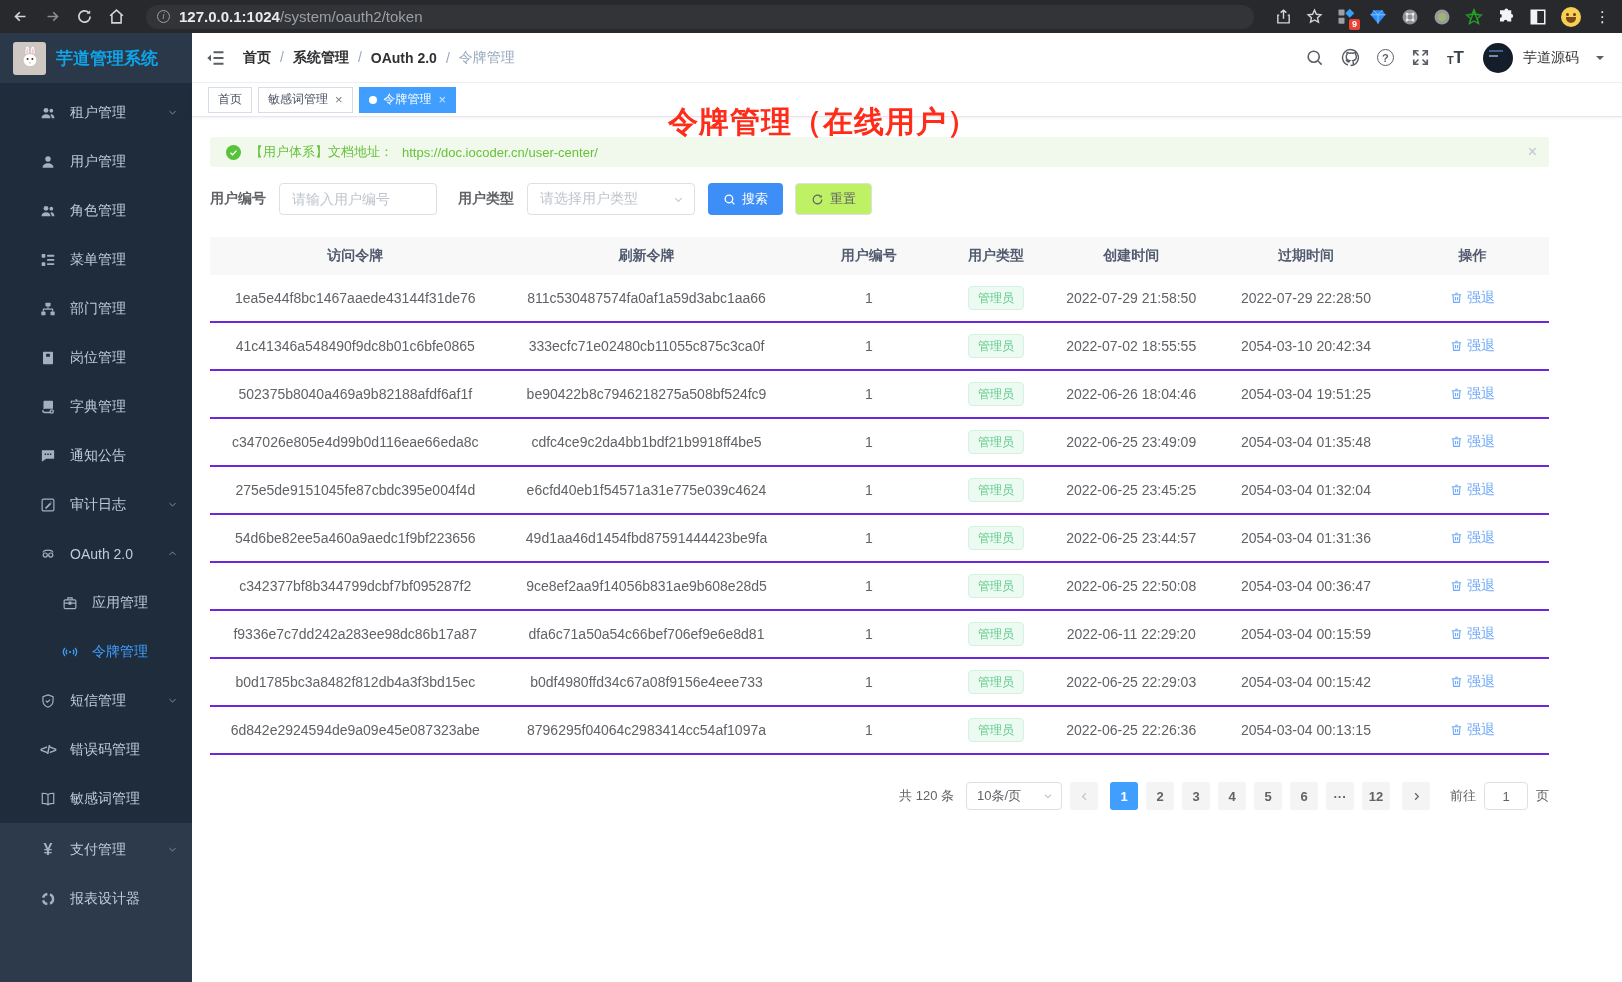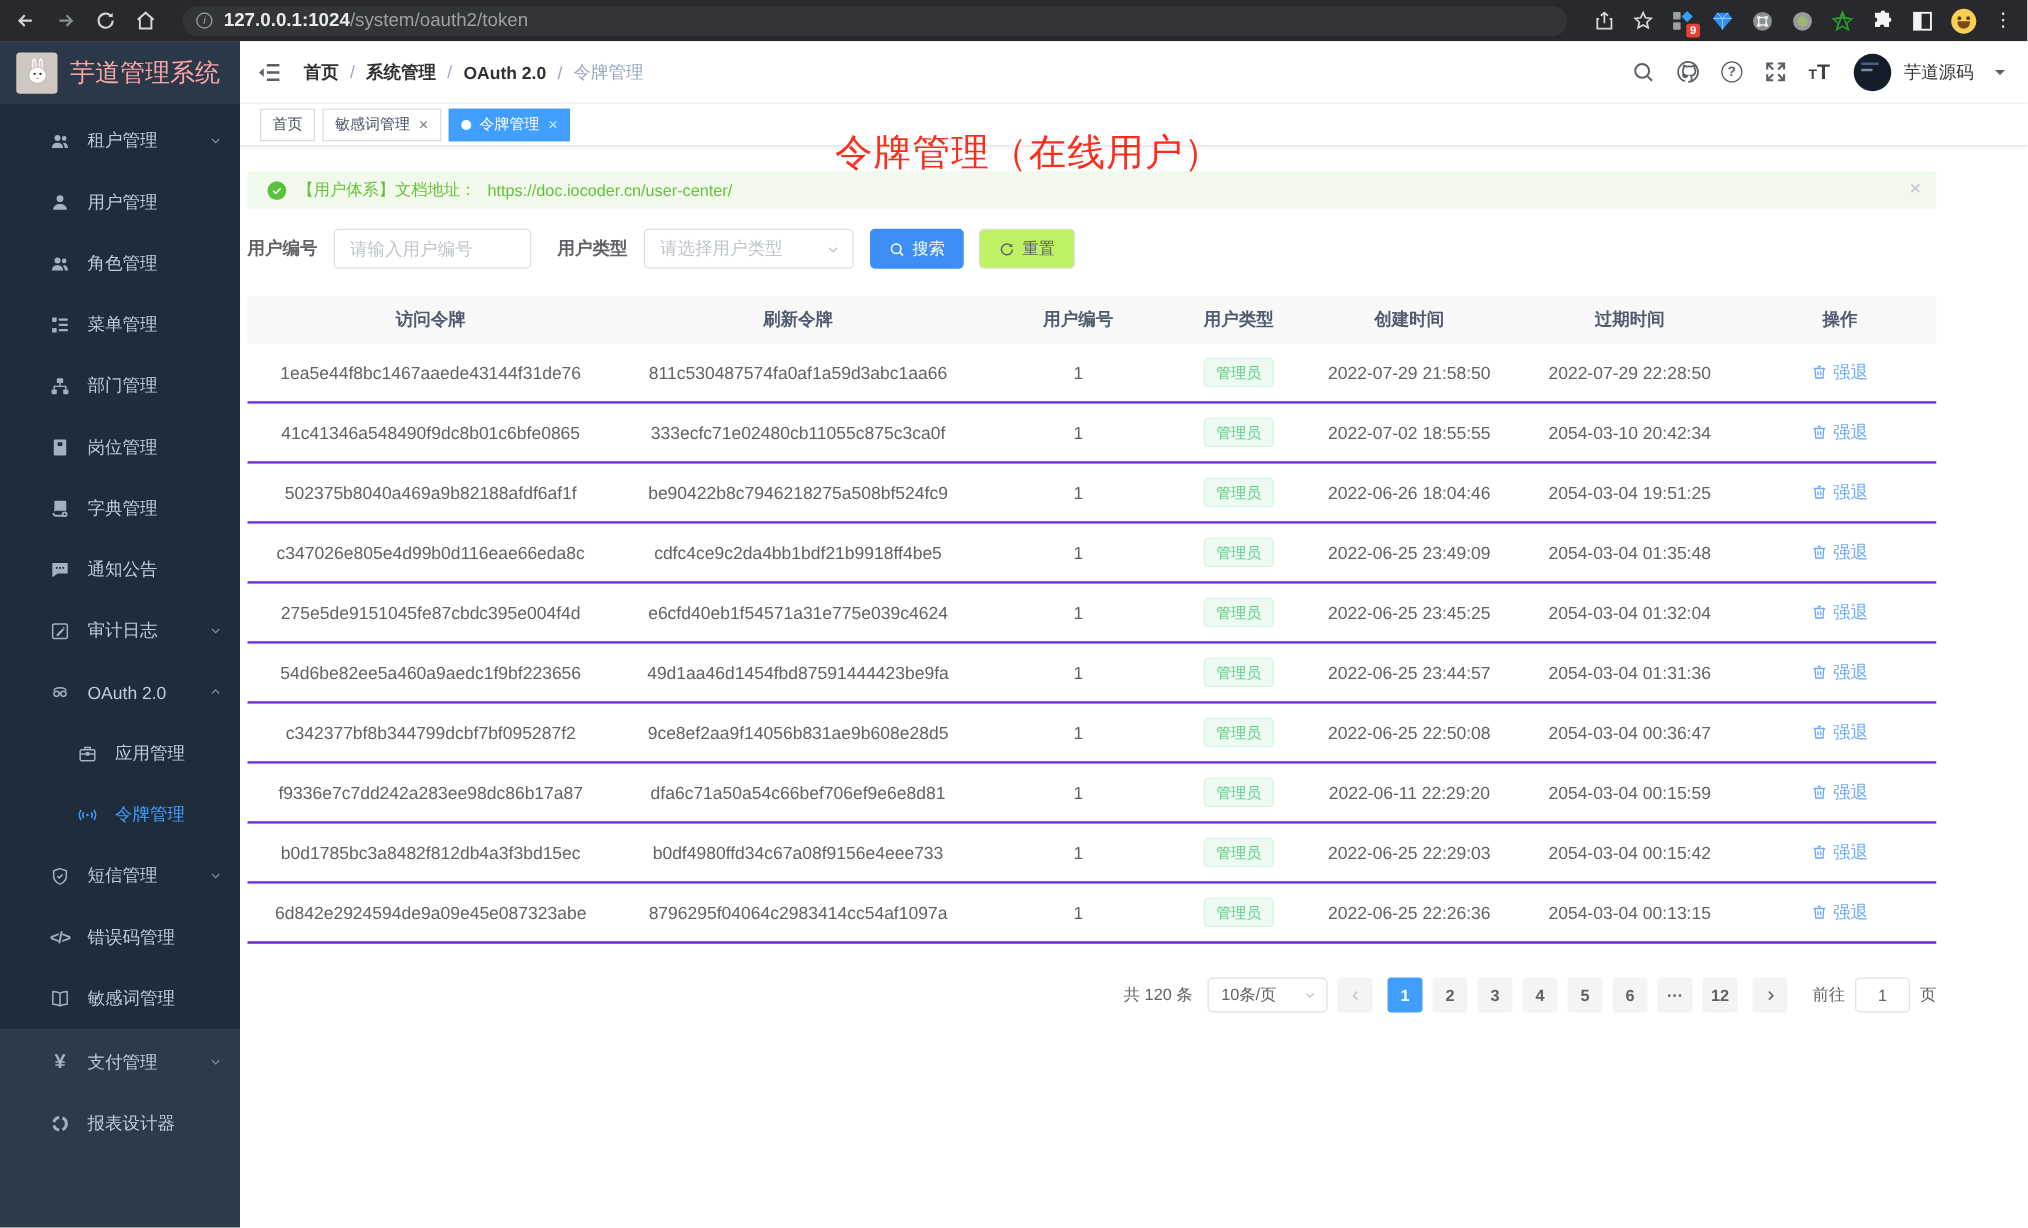--- a/index.html
+++ b/index.html
@@ -23,21 +23,21 @@
   .smiley::before,.smiley::after{content:"";position:absolute;top:6px;width:3px;height:3px;border-radius:50%;background:#5f3c1a}
   .smiley::before{left:5px}.smiley::after{right:5px}
   .smiley i{position:absolute;left:5px;right:5px;bottom:4px;height:6px;border-radius:0 0 10px 10px;background:#7a4a1e}
   .kebab{font-size:15px;color:#e8eaed;cursor:pointer;line-height:1}
 
   
   .app{display:flex;height:949px}
   .sidebar{width:192px;flex-shrink:0;background:#1e2c3c;display:flex;flex-direction:column}
   .logo{height:50px;background:#2a3849;display:flex;align-items:center;padding-left:13px;gap:10px;flex-shrink:0;cursor:pointer}
   .logo-img{width:33px;height:33px;border-radius:3px;background:#cfc8c2;display:flex;align-items:center;justify-content:center;overflow:hidden}
-  .logo-title{color:#fca5a5;font-weight:400;font-size:20px}
+  .logo-title{color:#0ea5e9;font-weight:700;font-size:17px}
   .menu{padding-top:5px}
   .menu-bottom{flex:1;background:#2c3a4c;padding-top:2px}
   .menu-item{height:49px;display:flex;align-items:center;padding:0 14px 0 40px;font-size:14px;color:#bfcbd9;cursor:pointer;white-space:nowrap}
   .menu-item.sub{padding-left:62px}
   .menu-item.active{color:#409eff}
   .mi-icon{width:16px;height:16px;margin-right:14px;color:#a3b0c0;flex-shrink:0;display:flex;align-items:center;justify-content:center}
   .menu-item.active .mi-icon{color:#409eff}
   .mi-icon svg{width:16px;height:16px}
   .tglyph{font-size:13px;font-weight:700;letter-spacing:-1px}
   .mi-chev{margin-left:auto;width:11px;height:11px;color:#8493a6}
@@ -64,24 +64,24 @@
   .caret{width:0;height:0;border:4px solid transparent;border-top-color:#5a5e66;margin-top:4px;cursor:pointer}
 
   
   .tabsbar{height:34px;display:flex;align-items:center;gap:6px;padding:0 16px;border-bottom:1px solid #e4e7ed;box-shadow:0 1px 3px rgba(0,0,0,.06);flex-shrink:0}
   .tab{height:26px;display:flex;align-items:center;gap:7px;padding:0 9px;border:1px solid #d8dce5;background:#fff;color:#495060;font-size:12px;cursor:pointer;white-space:nowrap}
   .tab.active{background:#409eff;border-color:#409eff;color:#fff}
   .tab-dot{width:8px;height:8px;border-radius:50%;background:#fff;display:inline-block}
   .tab-close{font-size:13px;line-height:1;opacity:.75;cursor:pointer}
 
   
-  .annotation{position:absolute;top:69px;left:476px;color:#fe2c19;font-size:30px;font-weight:400;letter-spacing:1px;z-index:20;pointer-events:none}
+  .annotation{position:absolute;top:69px;left:476px;color:#fe2c19;font-size:30px;font-weight:700;letter-spacing:1px;z-index:20;pointer-events:none}
 
   
-  .content{padding:20px 73px 0 6px}
+  .content{padding:20px 73px 0 18px}
   .alert{height:30px;background:#f0f9eb;border-radius:3px;display:flex;align-items:center;padding:0 16px;gap:9px;position:relative}
   .check-ic{width:15px;height:15px;border-radius:50%;background:#58c23a;color:#fff;display:flex;align-items:center;justify-content:center;flex-shrink:0}
   .check-ic svg{width:9px;height:9px}
   .alert-text{font-size:13px;color:#67c23a}
   .alert-link{font-size:13px;color:#67c23a;text-decoration:none;cursor:pointer}
   .alert-close{position:absolute;right:12px;color:#c0c4cc;font-size:16px;cursor:pointer;line-height:1}
 
   .searchbar{margin-top:16px;display:flex;align-items:center}
   .s-label{font-weight:700;color:#606266;margin-right:13px;white-space:nowrap}
   .s-input{width:158px;height:32px;border:1px solid #dcdfe6;border-radius:4px;padding:0 12px;font-size:14px;color:#606266;outline:none;font-family:inherit}

